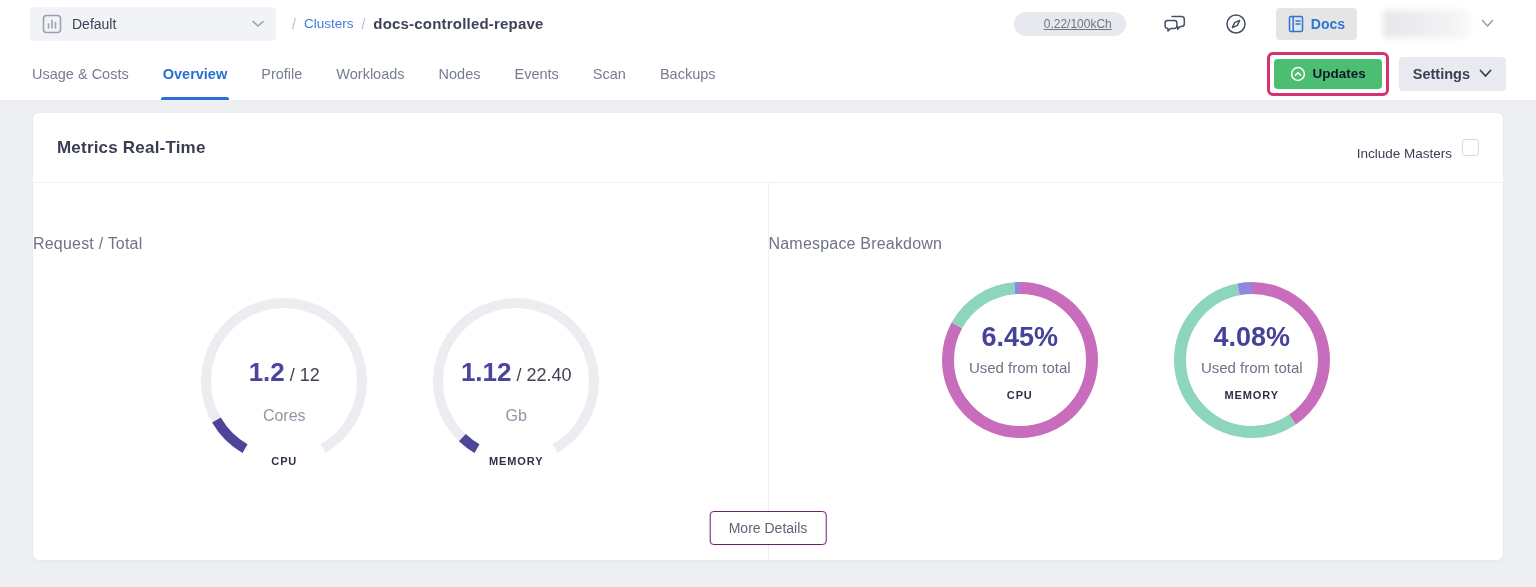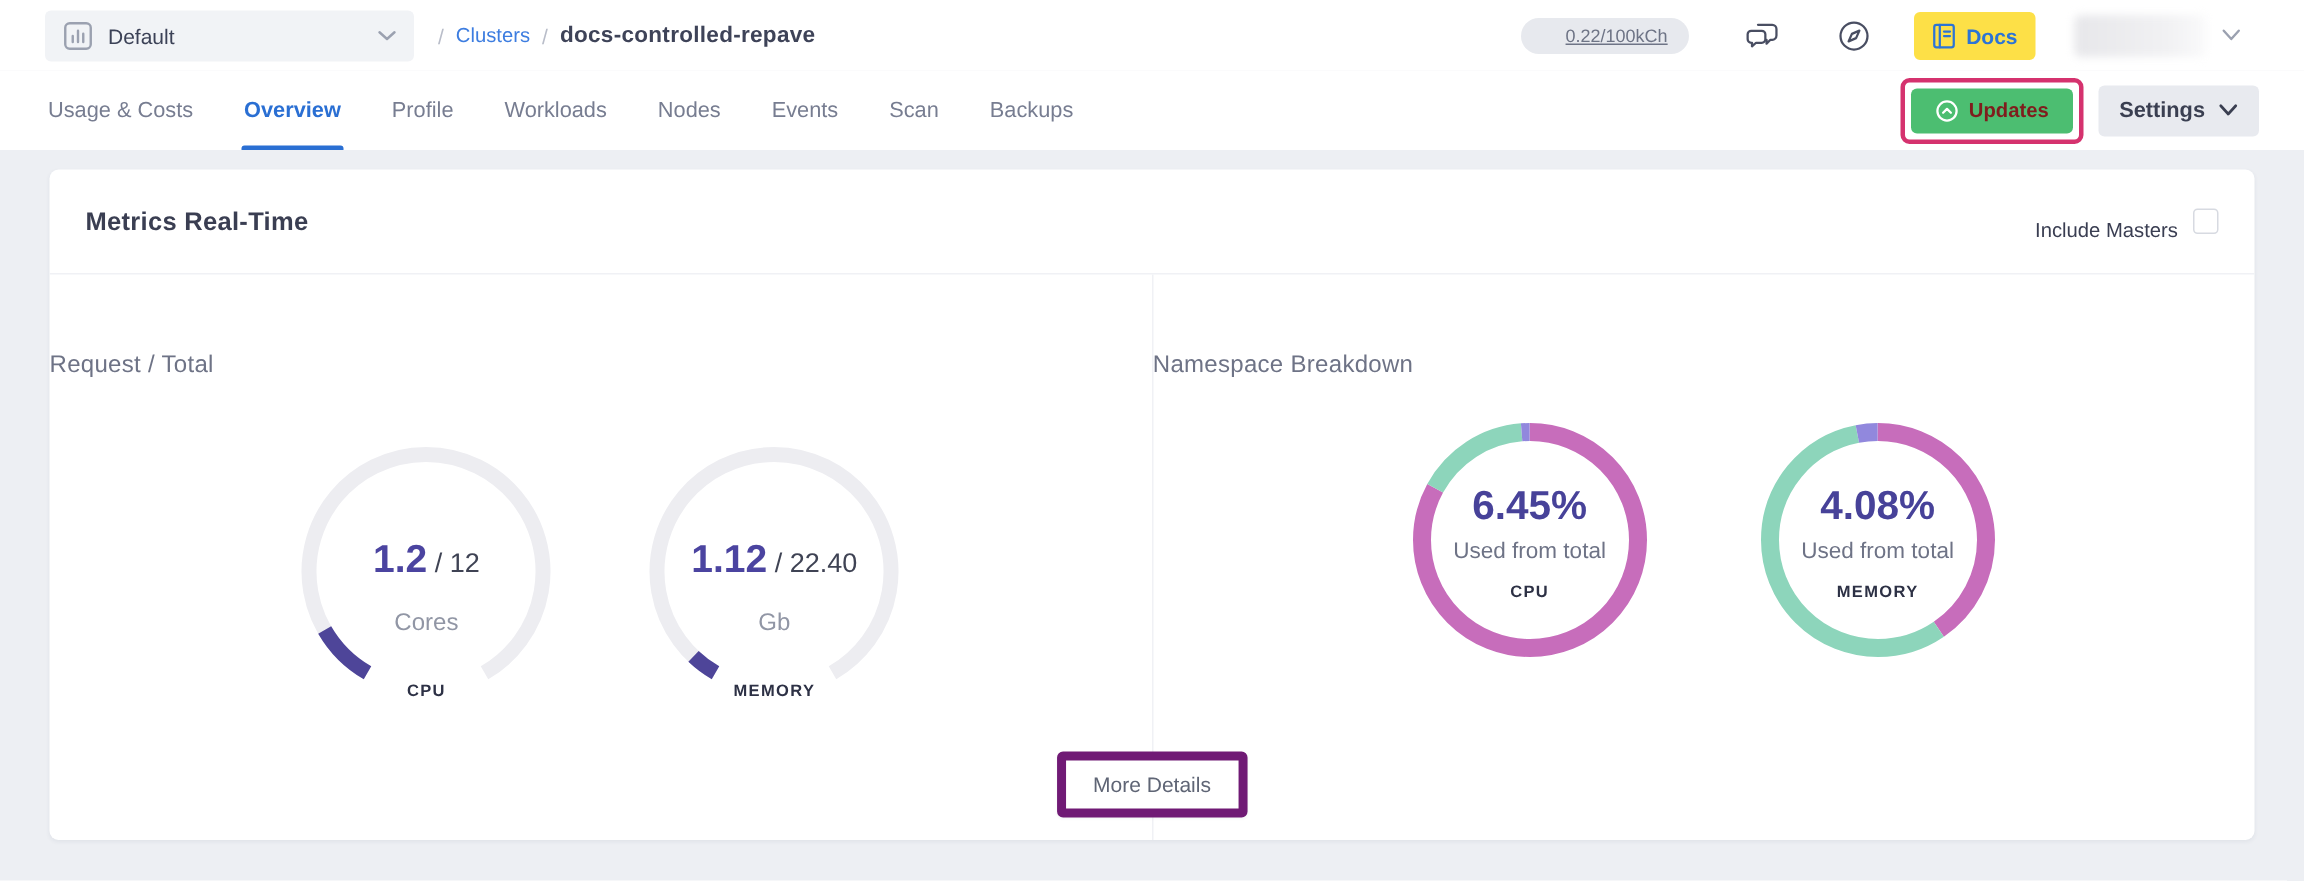--- a/index.html
+++ b/index.html
@@ -11,33 +11,33 @@
   .proj-select { width:246px; height:34px; background:#f1f3f6; border-radius:4px; display:flex; align-items:center; padding:0 12px; cursor:pointer; }
   .proj-select .ps-label { font-size:14px; color:#3c4257; margin-left:10px; flex:1; }
   .icon { display:inline-flex; align-items:center; justify-content:center; }
   .breadcrumb { display:flex; align-items:center; margin-left:16px; gap:8px; }
   .bc-sep { color:#b9bdc9; font-size:14px; }
   .bc-link { color:#3d7de0; font-size:13.5px; cursor:pointer; }
   .bc-current { color:#3e4358; font-size:15px; font-weight:700; letter-spacing:.2px; }
   .top-spacer { flex:1; }
   .usage-badge { background:#e7e9ee; border-radius:12px; height:24px; min-width:112px; display:flex; align-items:center; justify-content:flex-end; padding:0 14px; font-size:12px; color:#6e7486;text-decoration:underline; }
   .top-icon { margin-left:36px; cursor:pointer; }
-  .docs-btn { margin-left:28px; height:32px; background:#fde047; border-radius:4px; display:flex; align-items:center; gap:7px; padding:0 12px; color:#2c74d6; font-size:14px; font-weight:700; cursor:pointer; }
+  .docs-btn { margin-left:28px; height:32px; background:#e5e5e5; border-radius:4px; display:flex; align-items:center; gap:7px; padding:0 12px; color:#2c74d6; font-size:14px; font-weight:700; cursor:pointer; }
   .user-menu { margin-left:26px; display:flex; align-items:center; gap:10px; cursor:pointer; }
   .user-blur { width:88px; height:28px; border-radius:4px; background:linear-gradient(90deg,#e7e7ea,#f1f1f3 70%,#fafafb); filter:blur(3px); }
 
   
   .tabbar { height:53px; background:#ffffff; display:flex; align-items:stretch; padding:0 30px; position:relative; }
   .tabs { display:flex; align-items:stretch; gap:30px; }
   .tab { display:flex; align-items:center; font-size:14.5px; color:#777d91; font-weight:500; cursor:pointer; position:relative; padding:0 2px; }
   .tab.active { color:#2a6fd3; font-weight:700; }
   .tab.active::after { content:""; position:absolute; left:0; right:0; bottom:0; height:3px; background:#2a6fd3; border-radius:2px 2px 0 0; }
   .tab-actions { margin-left:auto; display:flex; align-items:center; gap:10px; }
   .annotation-box { border:3px solid #d5326e; border-radius:6px; padding:4px; }
-  .updates-btn { background:#4cbe71; border:none; border-radius:4px; height:30px; padding:0 16px; display:flex; align-items:center; gap:7px; color:#7f1d1d; font-size:13.5px; font-weight:700; cursor:pointer; font-family:inherit; }
+  .updates-btn { background:#4cbe71; border:none; border-radius:4px; height:30px; padding:0 16px; display:flex; align-items:center; gap:7px; color:#0f172a; font-size:13.5px; font-weight:700; cursor:pointer; font-family:inherit; }
   .settings-btn { background:#e8eaef; border:none; border-radius:4px; height:34px; padding:0 14px; display:flex; align-items:center; gap:9px; color:#3a3f51; font-size:14.5px; font-weight:600; cursor:pointer; font-family:inherit; }
 
   
   .content { padding:13px 33px 0; }
   .card { background:#ffffff; border-radius:6px; height:447px; box-shadow:0 1px 3px rgba(40,50,80,.06); position:relative; display:flex; flex-direction:column; }
   .card-header { height:70px; display:flex; align-items:center; justify-content:space-between; padding:0 24px; border-bottom:1px solid #f0f1f5; }
   .card-title { font-size:17px; font-weight:700; color:#3a3e52; letter-spacing:.2px; }
   .include-masters { display:flex; align-items:center; gap:10px; }
   .im-label { font-size:13.5px; color:#3a3e52;margin-top:12px; }
   .checkbox { width:17px; height:17px; border:1.5px solid #d7dae1; border-radius:3px; background:#fff; cursor:pointer; }
@@ -61,21 +61,21 @@
   .g-label { position:absolute; left:0; right:0; bottom:4px; text-align:center; font-size:11px; font-weight:700; color:#2d3145; letter-spacing:.9px; }
 
   
   .donut { width:162px; height:162px; position:relative; }
   .donut svg { position:absolute; inset:0; }
   .donut-text { position:absolute; inset:0; display:flex; flex-direction:column; align-items:center; justify-content:center; text-align:center; padding-top:2px; }
   .d-pct { font-size:27px; font-weight:700; color:#474299; }
   .d-sub { margin-top:6px; font-size:15px; color:#6e7386; }
   .d-label { margin-top:13px; font-size:11px; font-weight:700; color:#2d3145; letter-spacing:.9px; }
 
-  .more-details { position:absolute; bottom:15px; left:50%; transform:translateX(-50%); background:#ffffff; border:6px solid #701a75; border-radius:4px; box-shadow:0 1px 2px rgba(40,50,80,.05); padding:8px 18px; font-size:14px; color:#5f6575; font-weight:500; cursor:pointer; font-family:inherit; }
+  .more-details { position:absolute; bottom:15px; left:50%; transform:translateX(-50%); background:#ffffff; border:1px solid #701a75; border-radius:4px; box-shadow:0 1px 2px rgba(40,50,80,.05); padding:8px 18px; font-size:14px; color:#5f6575; font-weight:500; cursor:pointer; font-family:inherit; }
 
   svg .stroke-dark { stroke:#494e62; fill:none; stroke-width:1.5; stroke-linecap:round; stroke-linejoin:round; }
   svg .stroke-blue { stroke:#2c74d6; fill:none; stroke-width:1.5; stroke-linecap:round; stroke-linejoin:round; }
   svg .stroke-gray { stroke:#9ba1b0; fill:none; stroke-width:1.6; stroke-linecap:round; stroke-linejoin:round; }
   svg .stroke-white { stroke:#ffffff; fill:none; stroke-width:1.5; stroke-linecap:round; stroke-linejoin:round; }
 </style>
 </head>
 <body>
 
 <div class="topbar">

